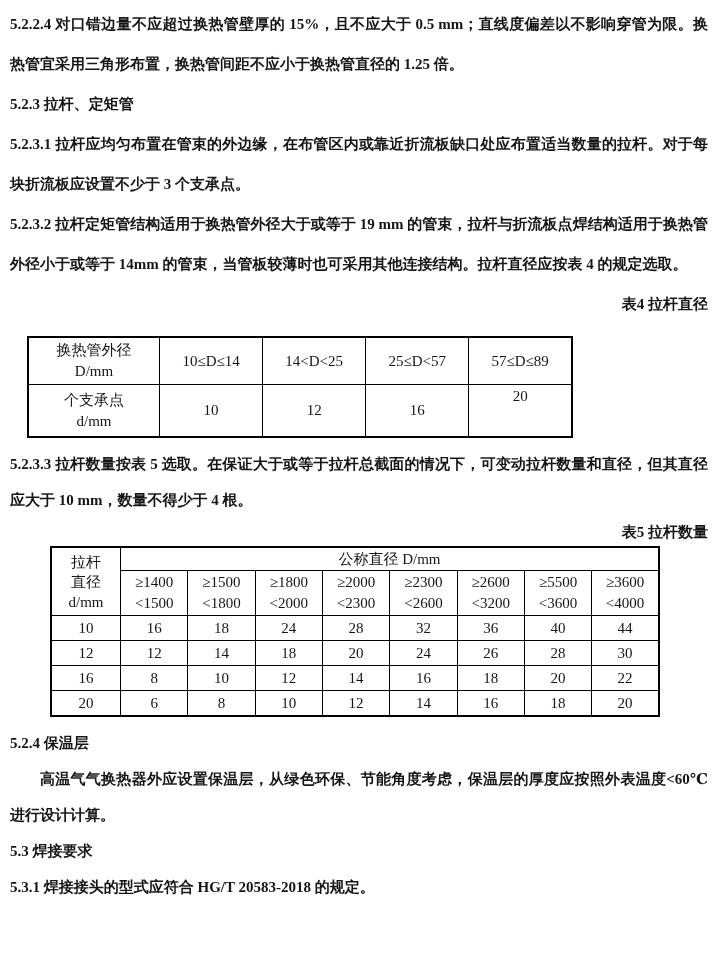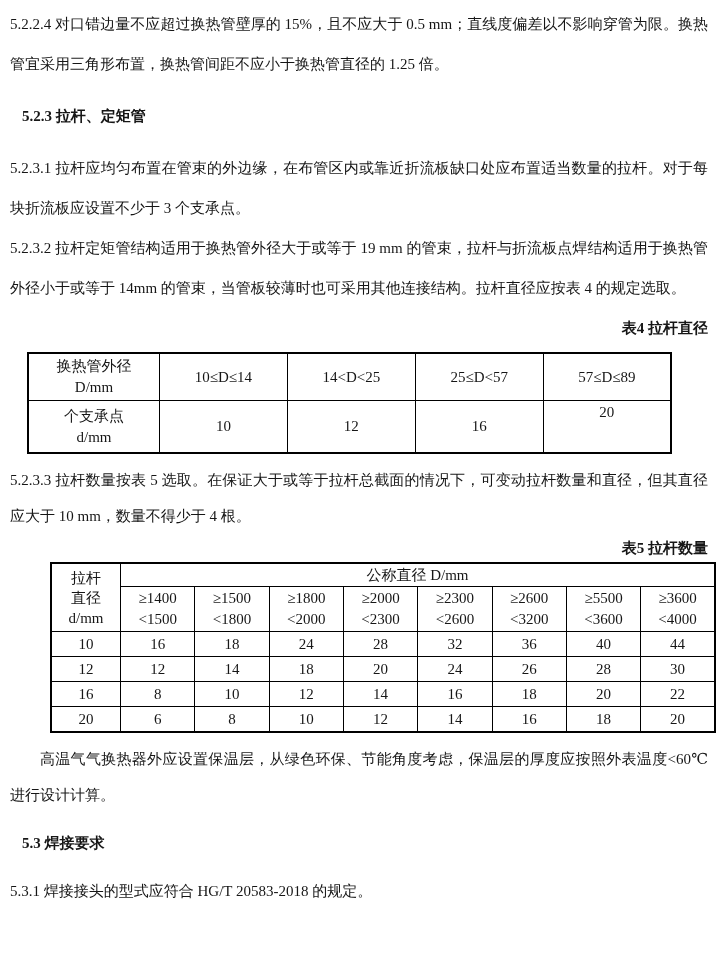--- a/index.html
+++ b/index.html
@@ -10,24 +10,25 @@
     font-family: "Liberation Serif", "DejaVu Serif", serif;
     font-size: 15px;
     color: #161616;
     box-sizing: border-box;
     padding: 4px 10px 0 10px;
   }
   .para {
     margin: 0;
     line-height: 40px;
     text-align: justify;
+    font-weight: bold;
   }
   .para.tight { line-height: 36px; }
   .heading {
-    margin: 12px;
+    margin: 0;
     font-size: 15px;
     font-weight: bold;
     line-height: 40px;
     text-align: left;
   }
   .heading.tight { line-height: 36px; }
   .tbl-title {
     margin: 0;
     font-weight: bold;
     text-align: right;
@@ -44,32 +45,32 @@
   td {
     border: 1px solid #000;
     text-align: center;
     vertical-align: middle;
     padding: 0;
     font-size: 15px;
   }
 
   
   .table4 {
-    width: 645px;
-    margin: 4px 0 8px 17px;
+    width: 546px;
+    margin: 12px 0 8px 17px;
   }
   .table4 .c0 { width: 130px; }
   .table4 tr.hdr td { height: 46px; }
   .table4 tr.dat td { height: 48px; }
   .table4 .two-line div { line-height: 21px; }
   .table4 .vtop { vertical-align: top; padding-top: 3px; }
 
   
   .table5 {
-    width: 666px;
+    width: 610px;
     margin: 0 0 8px 40px;
   }
   .table5 .c0 { width: 68px; }
   .table5 .span-hdr { height: 22px; line-height: 22px; }
   .table5 .sub td, .table5 td.sub-cell { height: 44px; }
   .table5 .sub-cell div { line-height: 21px; }
   .table5 .corner div { line-height: 20px; }
   .table5 tr.dat td { height: 24px; line-height: 24px; }
 </style>
 </head>
@@ -199,18 +200,19 @@
       <td>10</td>
       <td>12</td>
       <td>14</td>
       <td>16</td>
       <td>18</td>
       <td>20</td>
     </tr>
   </tbody>
     </table>
 
+  <h2 class="heading tight">5.2.4  保温层</h2>
   <p class="para tight indent">高温气气换热器外应设置保温层，从绿色环保、节能角度考虑，保温层的厚度应按照外表温度&lt;60℃进行设计计算。</p>
 
   <h2 class="heading tight">5.3  焊接要求</h2>
   <p class="para tight">5.3.1  焊接接头的型式应符合 HG/T 20583-2018 的规定。</p>
 
 </main>
 
 </body></html>

